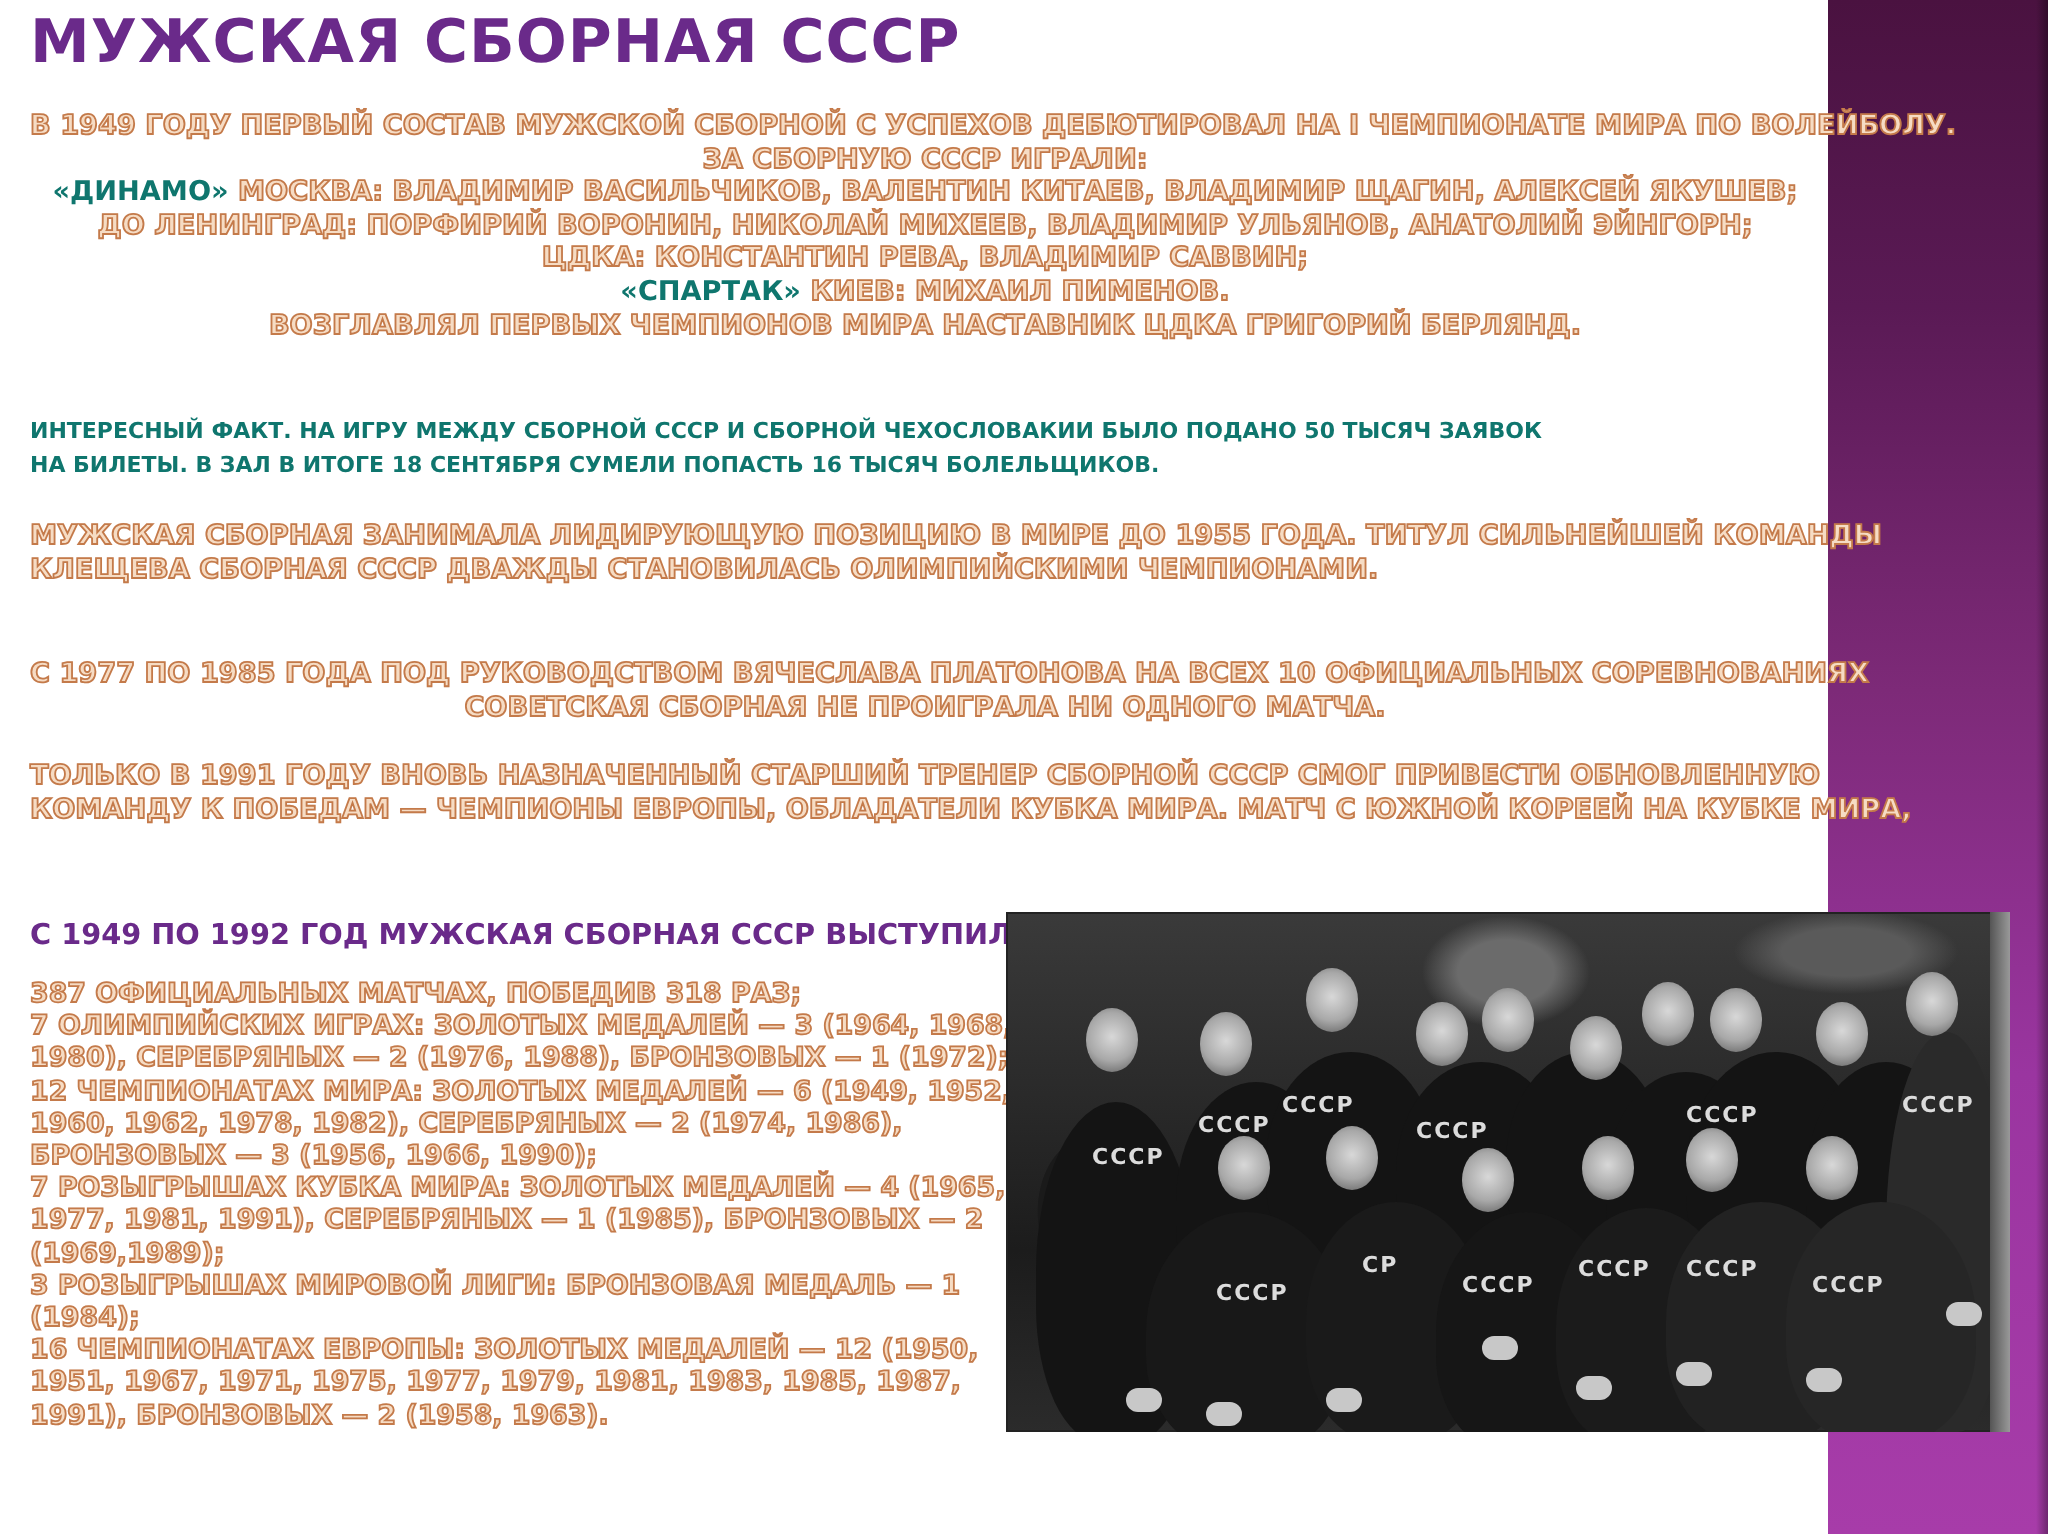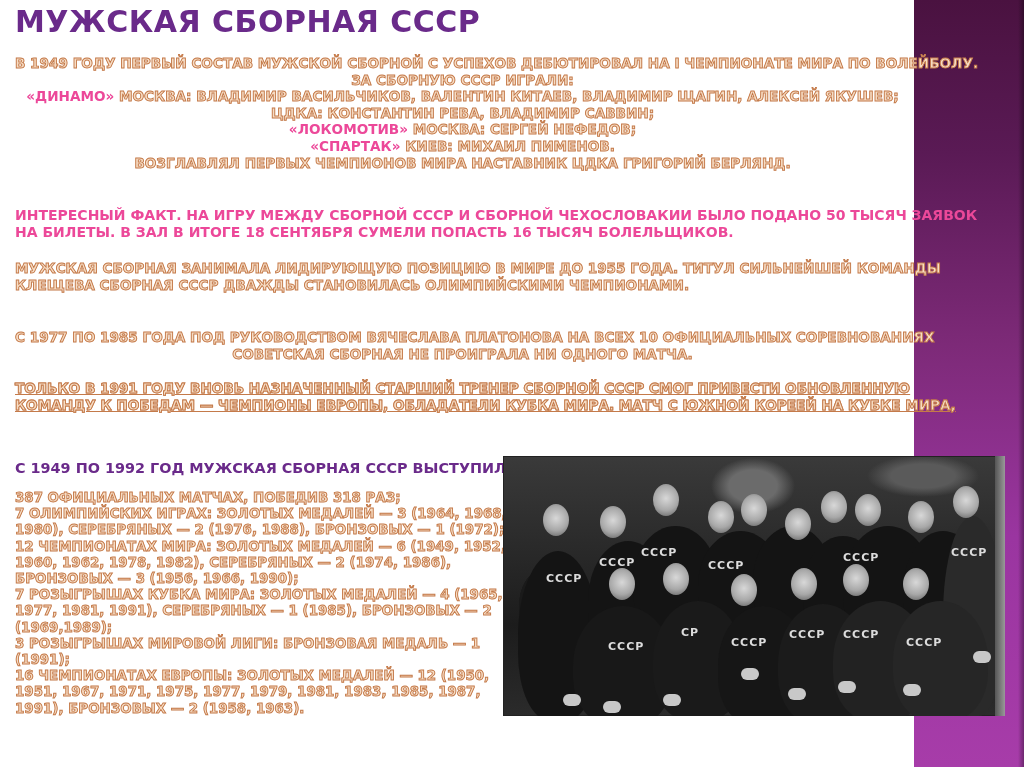--- a/index.html
+++ b/index.html
@@ -25,27 +25,27 @@
     .body-text {
       position: absolute; left: 15px; width: 895px;
       font-size: 13.6px; line-height: 16.6px; font-weight: bold;
       text-transform: uppercase; white-space: nowrap;
     }
     .outline {
       color: #f6dcc4;
       -webkit-text-stroke: 0.9px #c47a4a;
       text-shadow: 0 0 0.5px #c47a4a;
     }
-    .purple { color: #ec4899; -webkit-text-stroke: 0; text-shadow: none; }
+    .purple { color: #0f766e; -webkit-text-stroke: 0; text-shadow: none; }
     .line { display: block; }
     .block1 { top: 55px; text-align: center; }
-    .block2 { top: 207px; font-size: 14px; line-height: 17px; }
+    .block2 { top: 207px; font-size: 11px; line-height: 17px; }
     .block3 { top: 260px; }
     .block4 { top: 329px; text-align: center; }
-    .block5 { top: 380px; text-decoration: underline; }
+    .block5 { top: 380px; }
     .stats-heading {
       position: absolute; left: 15px; top: 460px;
       font-size: 14.4px; font-weight: bold; color: #6a2a8a; white-space: nowrap;
     }
     .stats {
       position: absolute; left: 15px; top: 490px; width: 485px;
       font-size: 13.4px; line-height: 16.2px; font-weight: bold; white-space: nowrap;
     }
     .photo {
       position: absolute; left: 503px; top: 456px; width: 502px; height: 260px;
@@ -85,22 +85,22 @@
   <div class="sidebar">
     <div class="sidebar-edge"></div>
   </div>
 
   <div class="title">МУЖСКАЯ СБОРНАЯ СССР</div>
 
   <div class="body-text block1 outline">
     <span class="line">В 1949 году первый состав мужской сборной с успехов дебютировал на I чемпионате мира по волейболу.</span>
     <span class="line">За сборную СССР играли:</span>
     <span class="line"><span class="purple">«Динамо»</span><span> Москва: Владимир Васильчиков, Валентин Китаев, Владимир Щагин, Алексей Якушев;</span></span>
+    <span class="line">ДО Ленинград: Порфирий Воронин, Николай Михеев, Владимир Ульянов, Анатолий Эйнгорн;</span>
     <span class="line">ЦДКА: Константин Рева, Владимир Саввин;</span>
-    <span class="line"><span class="purple">«Локомотив»</span><span> Москва: Сергей Нефедов;</span></span>
     <span class="line"><span class="purple">«Спартак»</span><span> Киев: Михаил Пименов.</span></span>
     <span class="line">Возглавлял первых чемпионов мира наставник ЦДКА Григорий Берлянд.</span>
   </div>
 
   <div class="body-text block2 purple">
     <span class="line">ИНТЕРЕСНЫЙ ФАКТ. НА ИГРУ МЕЖДУ СБОРНОЙ СССР И СБОРНОЙ ЧЕХОСЛОВАКИИ БЫЛО ПОДАНО 50 ТЫСЯЧ ЗАЯВОК</span>
     <span class="line">НА БИЛЕТЫ. В ЗАЛ В ИТОГЕ 18 СЕНТЯБРЯ СУМЕЛИ ПОПАСТЬ 16 ТЫСЯЧ БОЛЕЛЬЩИКОВ.</span>
   </div>
 
   <div class="body-text block3 outline">
@@ -123,21 +123,21 @@
     <span class="line">387 ОФИЦИАЛЬНЫХ МАТЧАХ, ПОБЕДИВ 318 РАЗ;</span>
     <span class="line">7 ОЛИМПИЙСКИХ ИГРАХ: ЗОЛОТЫХ МЕДАЛЕЙ — 3 (1964, 1968,</span>
     <span class="line">1980), СЕРЕБРЯНЫХ — 2 (1976, 1988), БРОНЗОВЫХ — 1 (1972);</span>
     <span class="line">12 ЧЕМПИОНАТАХ МИРА: ЗОЛОТЫХ МЕДАЛЕЙ — 6 (1949, 1952,</span>
     <span class="line">1960, 1962, 1978, 1982), СЕРЕБРЯНЫХ — 2 (1974, 1986),</span>
     <span class="line">БРОНЗОВЫХ — 3 (1956, 1966, 1990);</span>
     <span class="line">7 РОЗЫГРЫШАХ КУБКА МИРА: ЗОЛОТЫХ МЕДАЛЕЙ — 4 (1965,</span>
     <span class="line">1977, 1981, 1991), СЕРЕБРЯНЫХ — 1 (1985), БРОНЗОВЫХ — 2</span>
     <span class="line">(1969,1989);</span>
     <span class="line">3 РОЗЫГРЫШАХ МИРОВОЙ ЛИГИ: БРОНЗОВАЯ МЕДАЛЬ — 1</span>
-    <span class="line">(1991);</span>
+    <span class="line">(1984);</span>
     <span class="line">16 ЧЕМПИОНАТАХ ЕВРОПЫ: ЗОЛОТЫХ МЕДАЛЕЙ — 12 (1950,</span>
     <span class="line">1951, 1967, 1971, 1975, 1977, 1979, 1981, 1983, 1985, 1987,</span>
     <span class="line">1991), БРОНЗОВЫХ — 2 (1958, 1963).</span>
   </div>
 
   <div class="photo">
 
     <div class="player" style="left:15px; top:95px; width:80px; height:170px;"></div>
     <div class="player" style="left:85px; top:85px; width:80px; height:120px;"></div>
     <div class="player" style="left:130px; top:70px; width:85px; height:110px;"></div>

